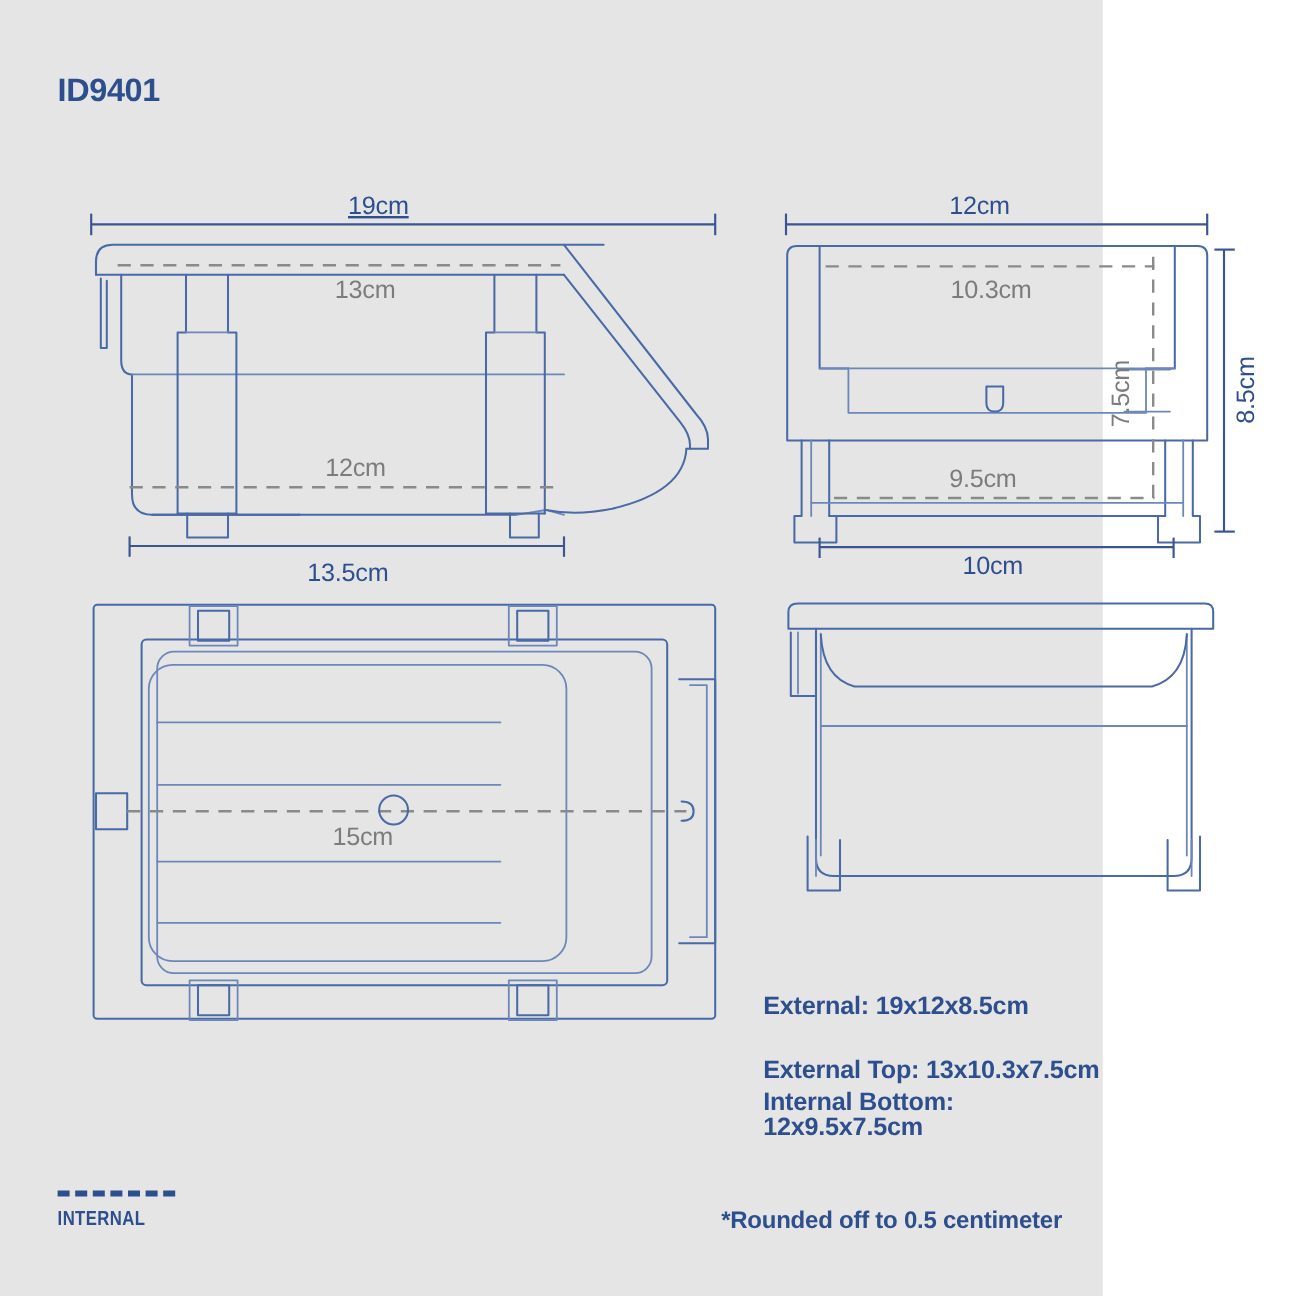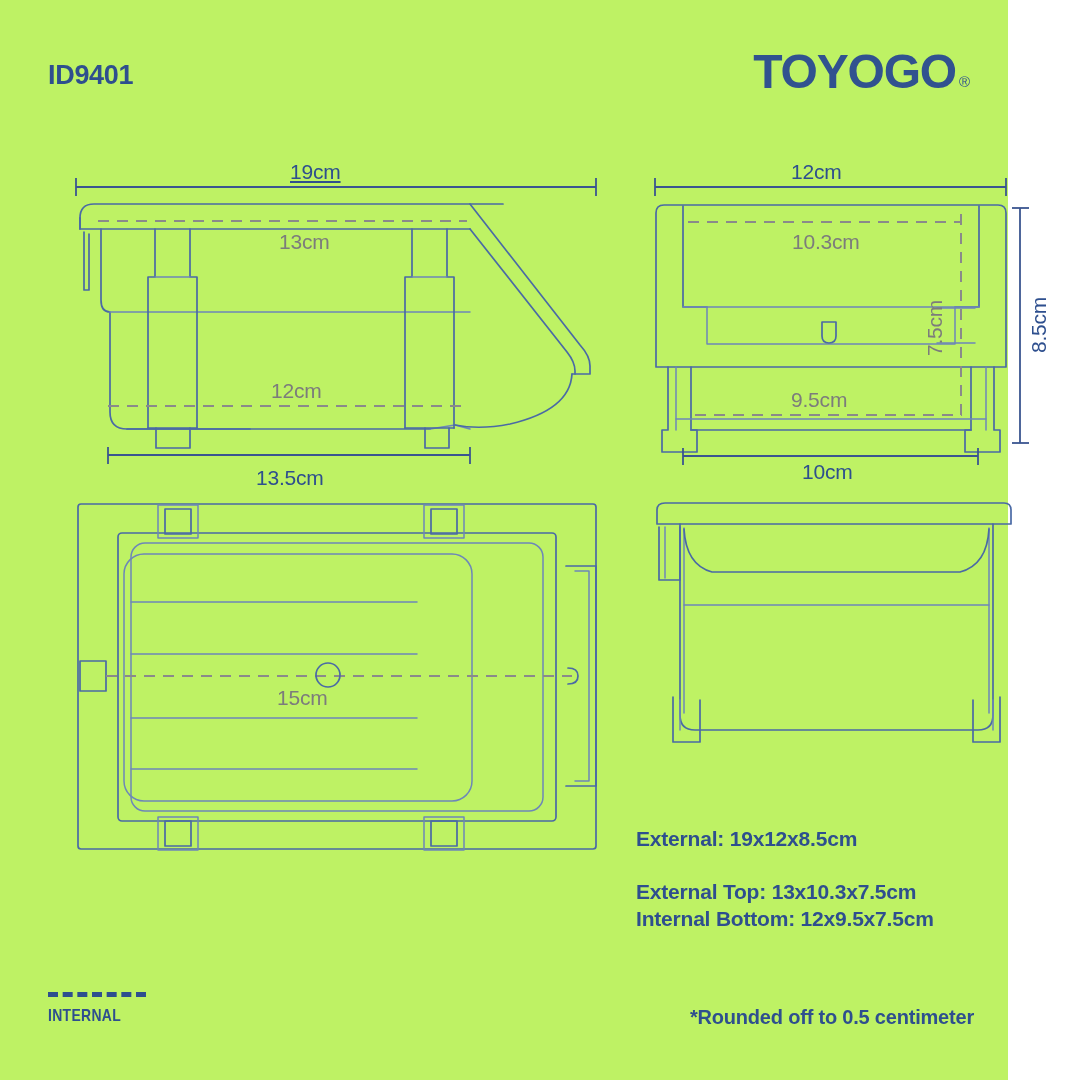--- a/index.html
+++ b/index.html
@@ -4,22 +4,22 @@
 <style>
   * { box-sizing: border-box; margin: 0; padding: 0; }
   html, body {
     width: 1080px; height: 1080px;
     background: #ffffff;
     font-family: "Liberation Sans", sans-serif;
     overflow: hidden;
   }
   #sheet {
     position: relative;
-    width: 1008px; height: 1080px;
-    background: #bef264;
+    width: 919px; height: 1080px;
+    background: #e5e5e5;
   }
 
   
   #product-code {
     position: absolute; left: 48px; top: 60px;
     font-size: 27px; font-weight: bold; letter-spacing: -0.3px;
     color: #2e4f8e;
   }
   #brand-logo {
     position: absolute; right: 38px; top: 48px;
@@ -82,24 +82,20 @@
     color: #2e4f8e; letter-spacing: -0.2px;
   }
 </style>
 </head>
 <body>
 
 <div id="sheet">
 
   <div id="product-code">ID9401</div>
 
-  <div id="brand-logo">
-    <span id="brand-wordmark">TOYOGO</span>
-    <span id="brand-reg">®</span>
-  </div>
 
   <svg id="drawings" viewBox="0 0 1080 1080">
 
     <g>
 
       <g>
         <line class="dim" x1="76" y1="187" x2="596" y2="187"></line>
         <line class="dim" x1="76" y1="178" x2="76" y2="196"></line>
         <line class="dim" x1="596" y1="178" x2="596" y2="196"></line>
       </g>

